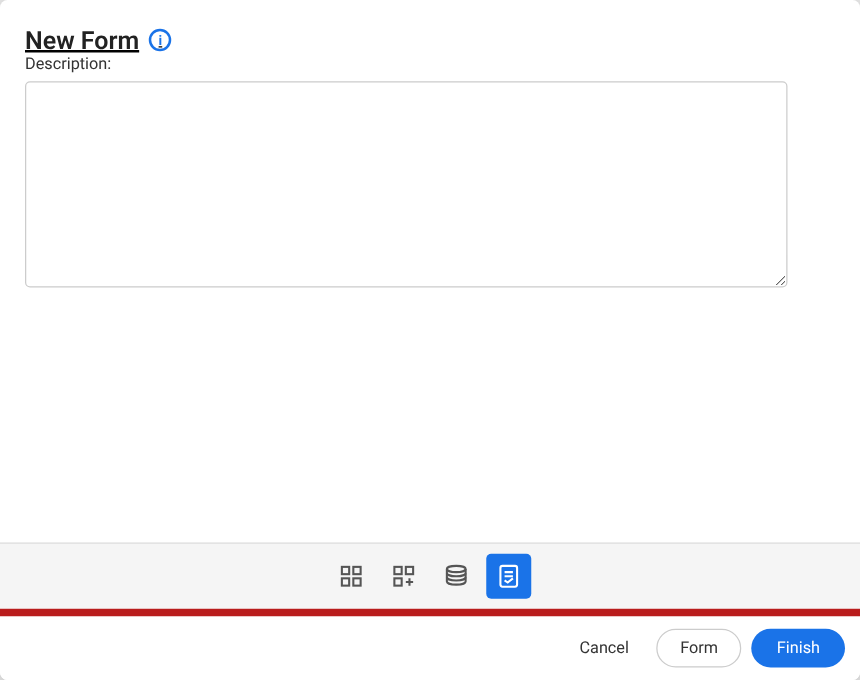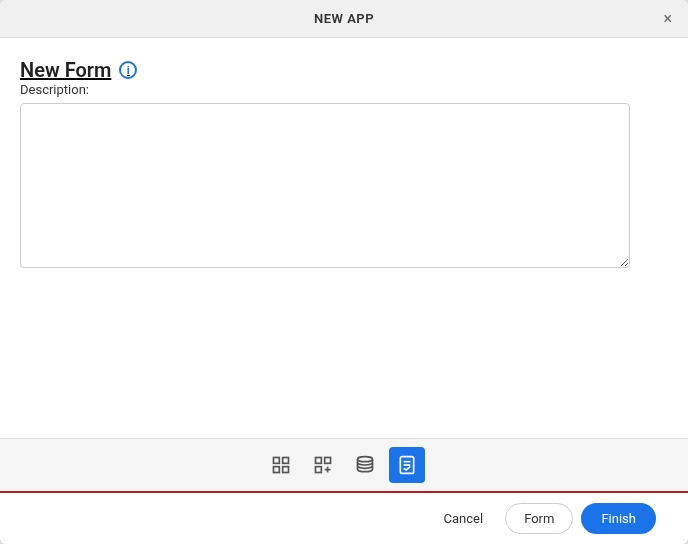--- a/index.html
+++ b/index.html
@@ -164,27 +164,27 @@
       background: #1a73e8;
       color: #ffffff;
     }
 
     .toolbar-icon-btn svg {
       width: 20px;
       height: 20px;
     }
 
     .dialog-footer {
-      padding: 10px 32px;
+      padding: 10px 12px;
       display: flex;
       align-items: flex-start;
       justify-content: flex-end;
       gap: 8px;
       background: #fff;
-      border-top: 2px solid #b91c1c;
+      border-top: 6px solid #b91c1c;
     }
 
     .btn-cancel {
       background: none;
       border: none;
       padding: 8px 14px;
       font-size: 13px;
       color: #333;
       cursor: pointer;
       border-radius: 20px;
@@ -209,24 +209,20 @@
       cursor: pointer;
       border-radius: 20px;
       font-weight: 400;
     }
   </style>
 </head>
 <body>
 
 <div class="dialog">
 
-  <div class="dialog-header">
-    <span class="dialog-title">NEW APP</span>
-    <button class="close-btn">×</button>
-  </div>
 
   <div class="dialog-content">
 
     <div class="page-heading">
       <span class="page-heading-text">New Form</span>
       <div class="info-icon">i</div>
     </div>
 
 
     <div class="form-group">

